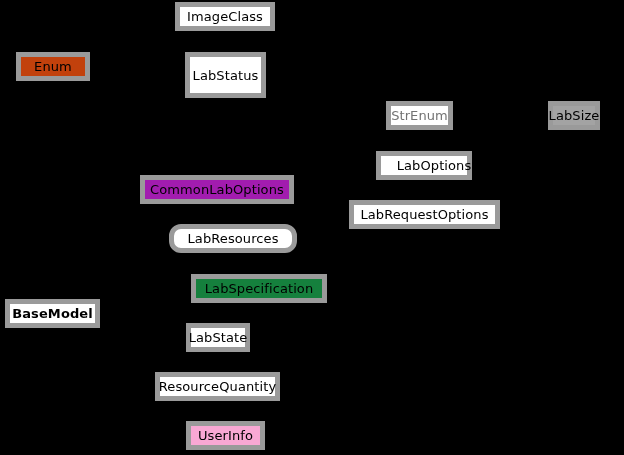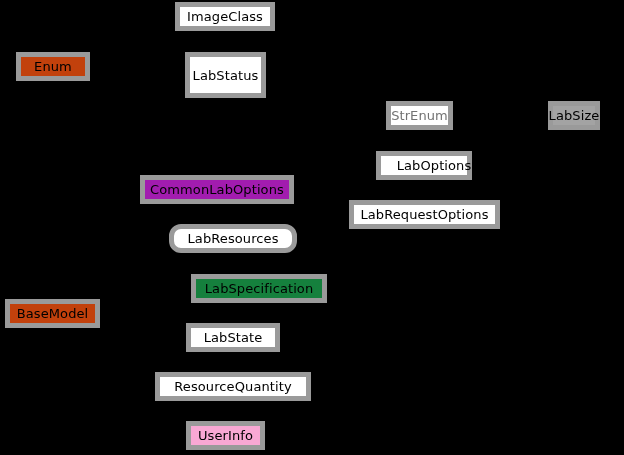--- a/index.html
+++ b/index.html
@@ -89,25 +89,25 @@
     </div>
     <div class="node" style="left: 349px; top: 200px; width: 151px; height: 29px; background: rgb(255, 255, 255); border-color: rgb(154, 154, 154); color: rgb(0, 0, 0);">
       <span class="node-label">LabRequestOptions</span>
     </div>
     <div class="node" style="left: 169px; top: 224px; width: 128px; height: 29px; background: rgb(255, 255, 255); border-color: rgb(154, 154, 154); color: rgb(0, 0, 0); border-radius: 12px;">
       <span class="node-label">LabResources</span>
     </div>
     <div class="node" style="left: 160px; top: 274px; width: 136px; height: 29px; background: #15803d; border-color: rgb(154, 154, 154); color: rgb(0, 0, 0); margin-left: 31px;">
       <span class="node-label">LabSpecification</span>
     </div>
-    <div class="node" style="left: 5px; top: 299px; width: 95px; height: 29px; background: #c2410c; border-color: rgb(154, 154, 154); color: rgb(0, 0, 0);">
+    <div class="node" style="left: 5px; top: 299px; width: 95px; height: 29px; background: #ffffff; border-color: rgb(154, 154, 154); color: rgb(0, 0, 0); font-weight: bold;">
       <span class="node-label">BaseModel</span>
     </div>
-    <div class="node" style="left: 186px; top: 323px; width: 94px; height: 29px; background: rgb(255, 255, 255); border-color: rgb(154, 154, 154); color: rgb(0, 0, 0);">
+    <div class="node" style="left: 186px; top: 323px; width: 64px; height: 29px; background: rgb(255, 255, 255); border-color: rgb(154, 154, 154); color: rgb(0, 0, 0);">
       <span class="node-label">LabState</span>
     </div>
-    <div class="node" style="left: 155px; top: 372px; width: 156px; height: 29px; background: rgb(255, 255, 255); border-color: rgb(154, 154, 154); color: rgb(0, 0, 0);">
+    <div class="node" style="left: 155px; top: 372px; width: 125px; height: 29px; background: rgb(255, 255, 255); border-color: rgb(154, 154, 154); color: rgb(0, 0, 0);">
       <span class="node-label">ResourceQuantity</span>
     </div>
     <div class="node" style="left: 186px; top: 421px; width: 79px; height: 29px; background: #f9a8d4; border-color: rgb(154, 154, 154); color: rgb(0, 0, 0);">
       <span class="node-label">UserInfo</span>
     </div>
   </div>
 
 </body></html>

